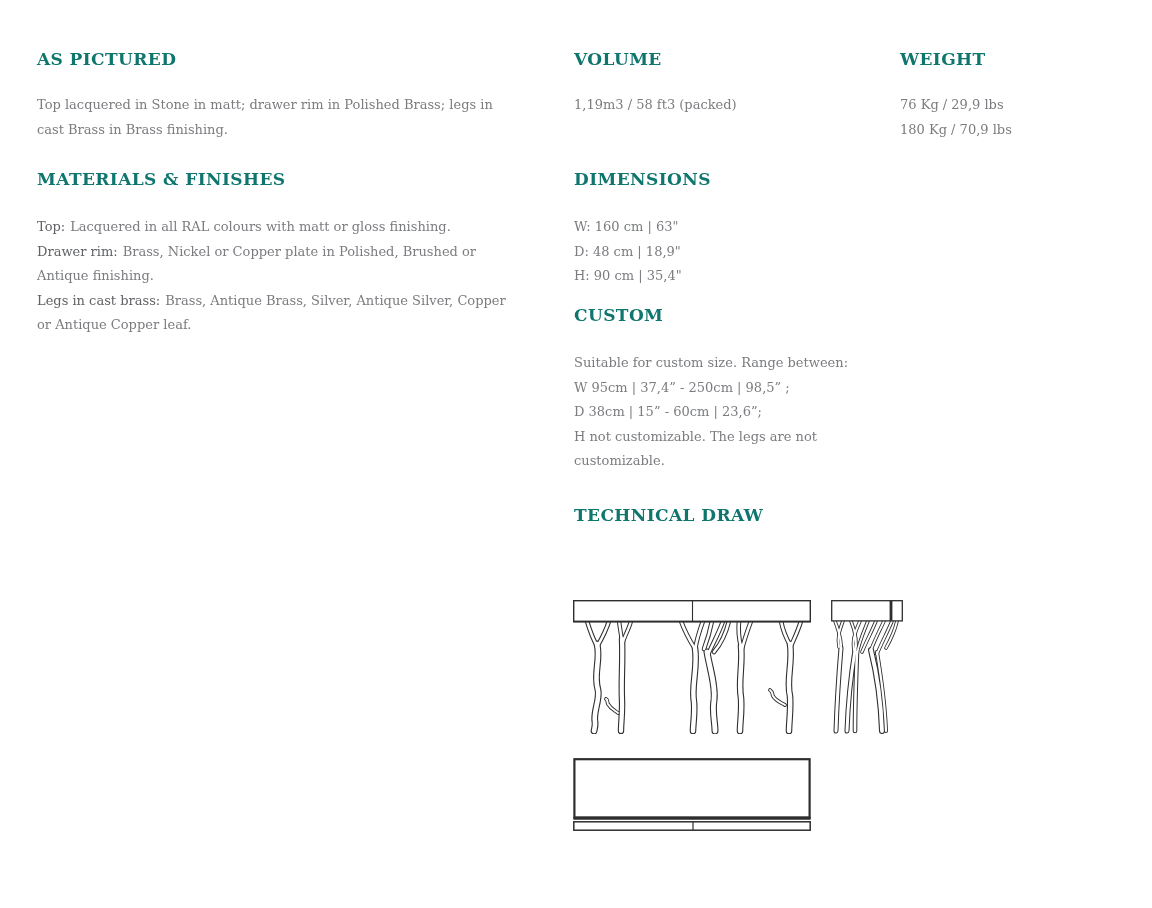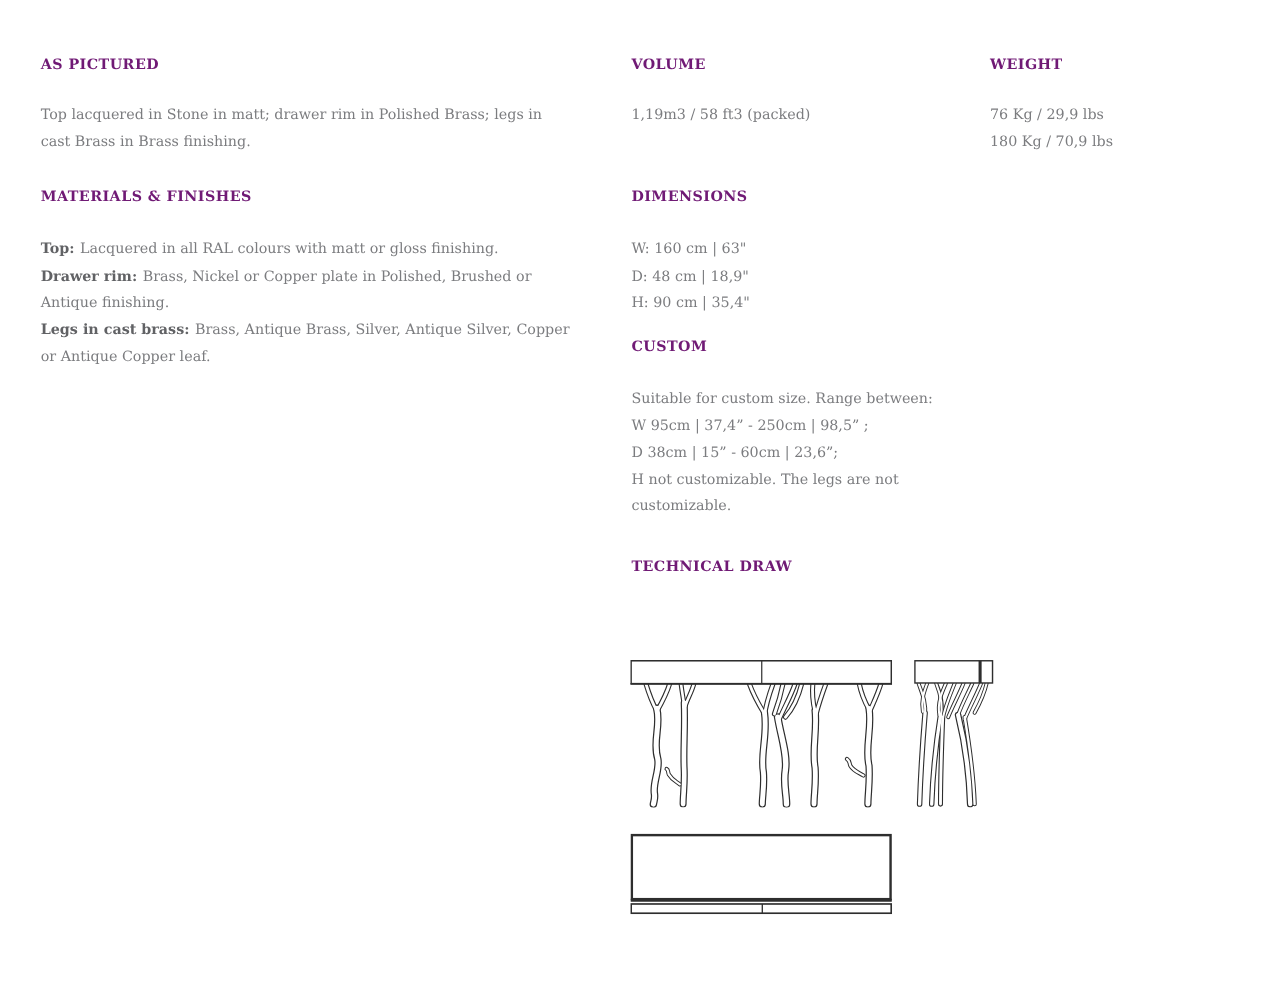--- a/index.html
+++ b/index.html
@@ -1,22 +1,22 @@
 <!DOCTYPE html>
 <html><head>
 <meta charset="utf-8">
 <style>
   html,body{margin:0;padding:0;background:#ffffff;}
   body{width:1152px;height:908px;position:relative;overflow:hidden;
        font-family:"DejaVu Serif",serif;}
   .abs{position:absolute;}
-  .h{font-weight:bold;font-size:13px;line-height:21px;letter-spacing:0.4px;color:#701a75;}
+  .h{font-weight:bold;font-size:17px;line-height:21px;letter-spacing:0.4px;color:#0f766e;}
   .b{font-size:13px;line-height:24.5px;color:#7b7c7f;}
   .nline{white-space:nowrap;}
-  .blabel{font-weight:bold;color:#616265;margin-right:5px;}
+  .blabel{font-weight:normal;color:#616265;margin-right:5px;}
   svg{display:block;}
   .dk{fill:none;stroke:#2e2e2e;stroke-linecap:round;stroke-linejoin:round;}
   .wh{fill:none;stroke:#ffffff;stroke-linecap:round;stroke-linejoin:round;}
   .bar{fill:#ffffff;stroke:#2e2e2e;}
 </style>
 </head>
 <body>
 
 <div class="h abs" style="left:37px;top:49px;">AS PICTURED</div>
 <div class="b abs" style="left:37px;top:93px;width:478px;">Top lacquered in Stone in matt; drawer rim in Polished Brass; legs in cast Brass in Brass finishing.</div>

